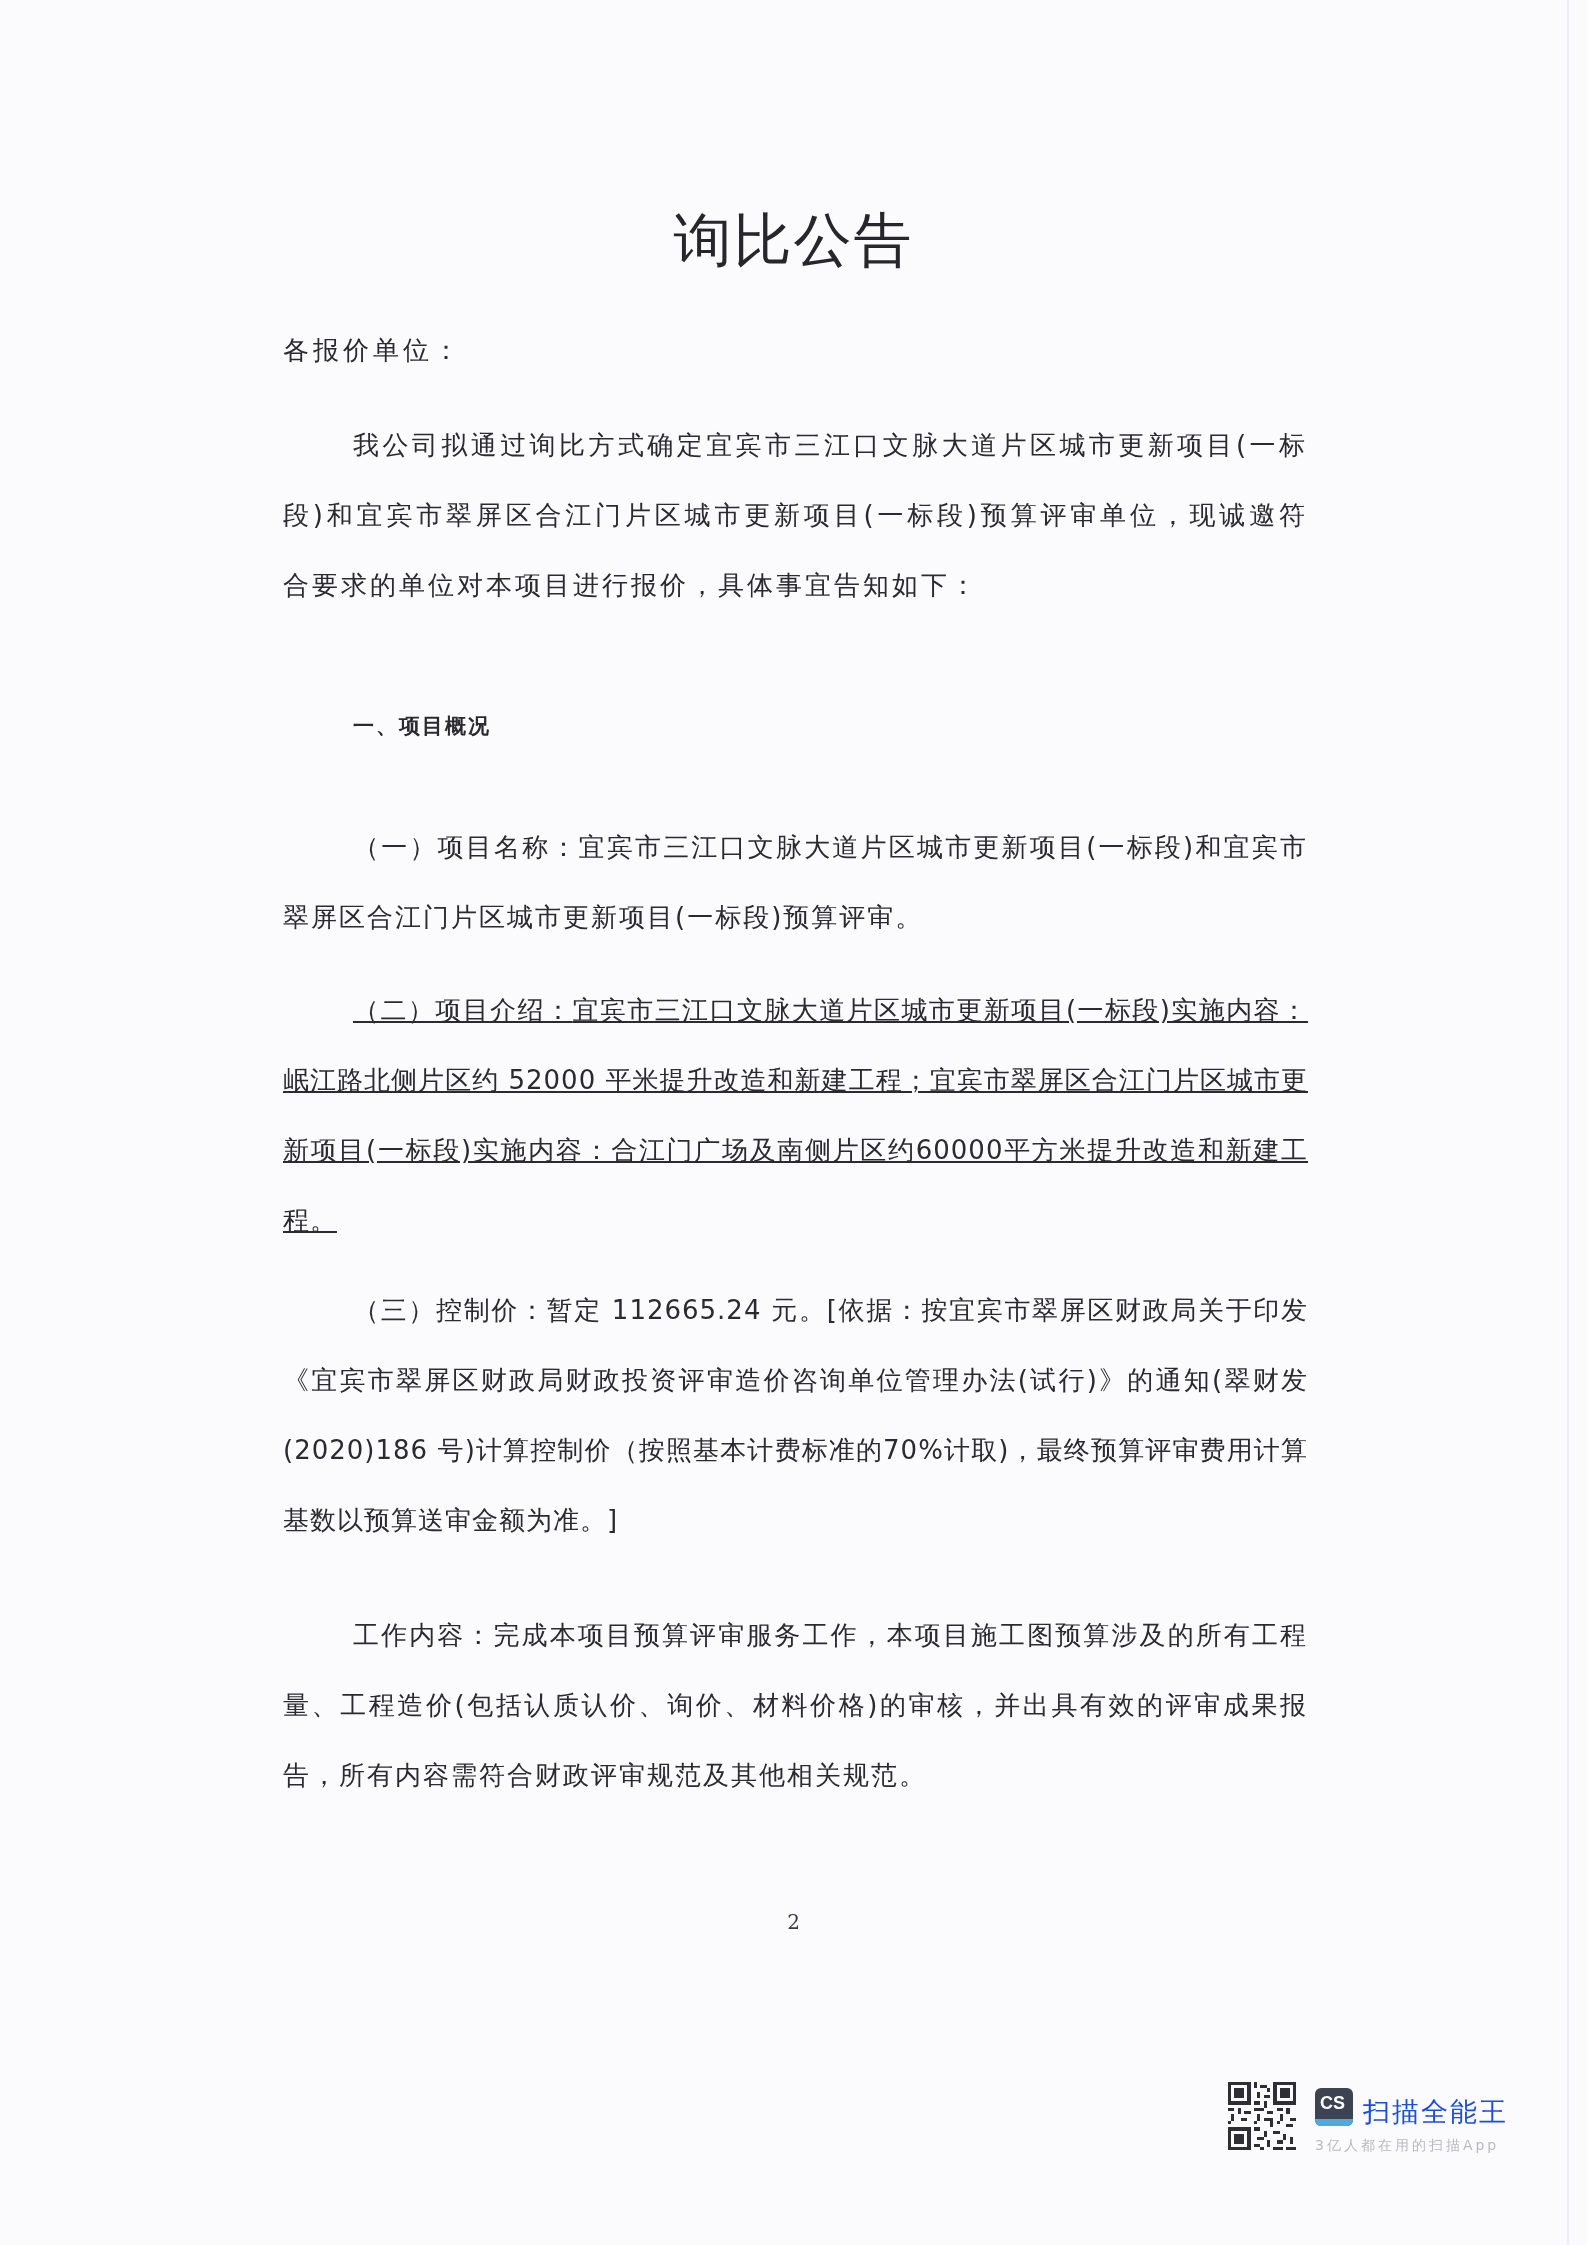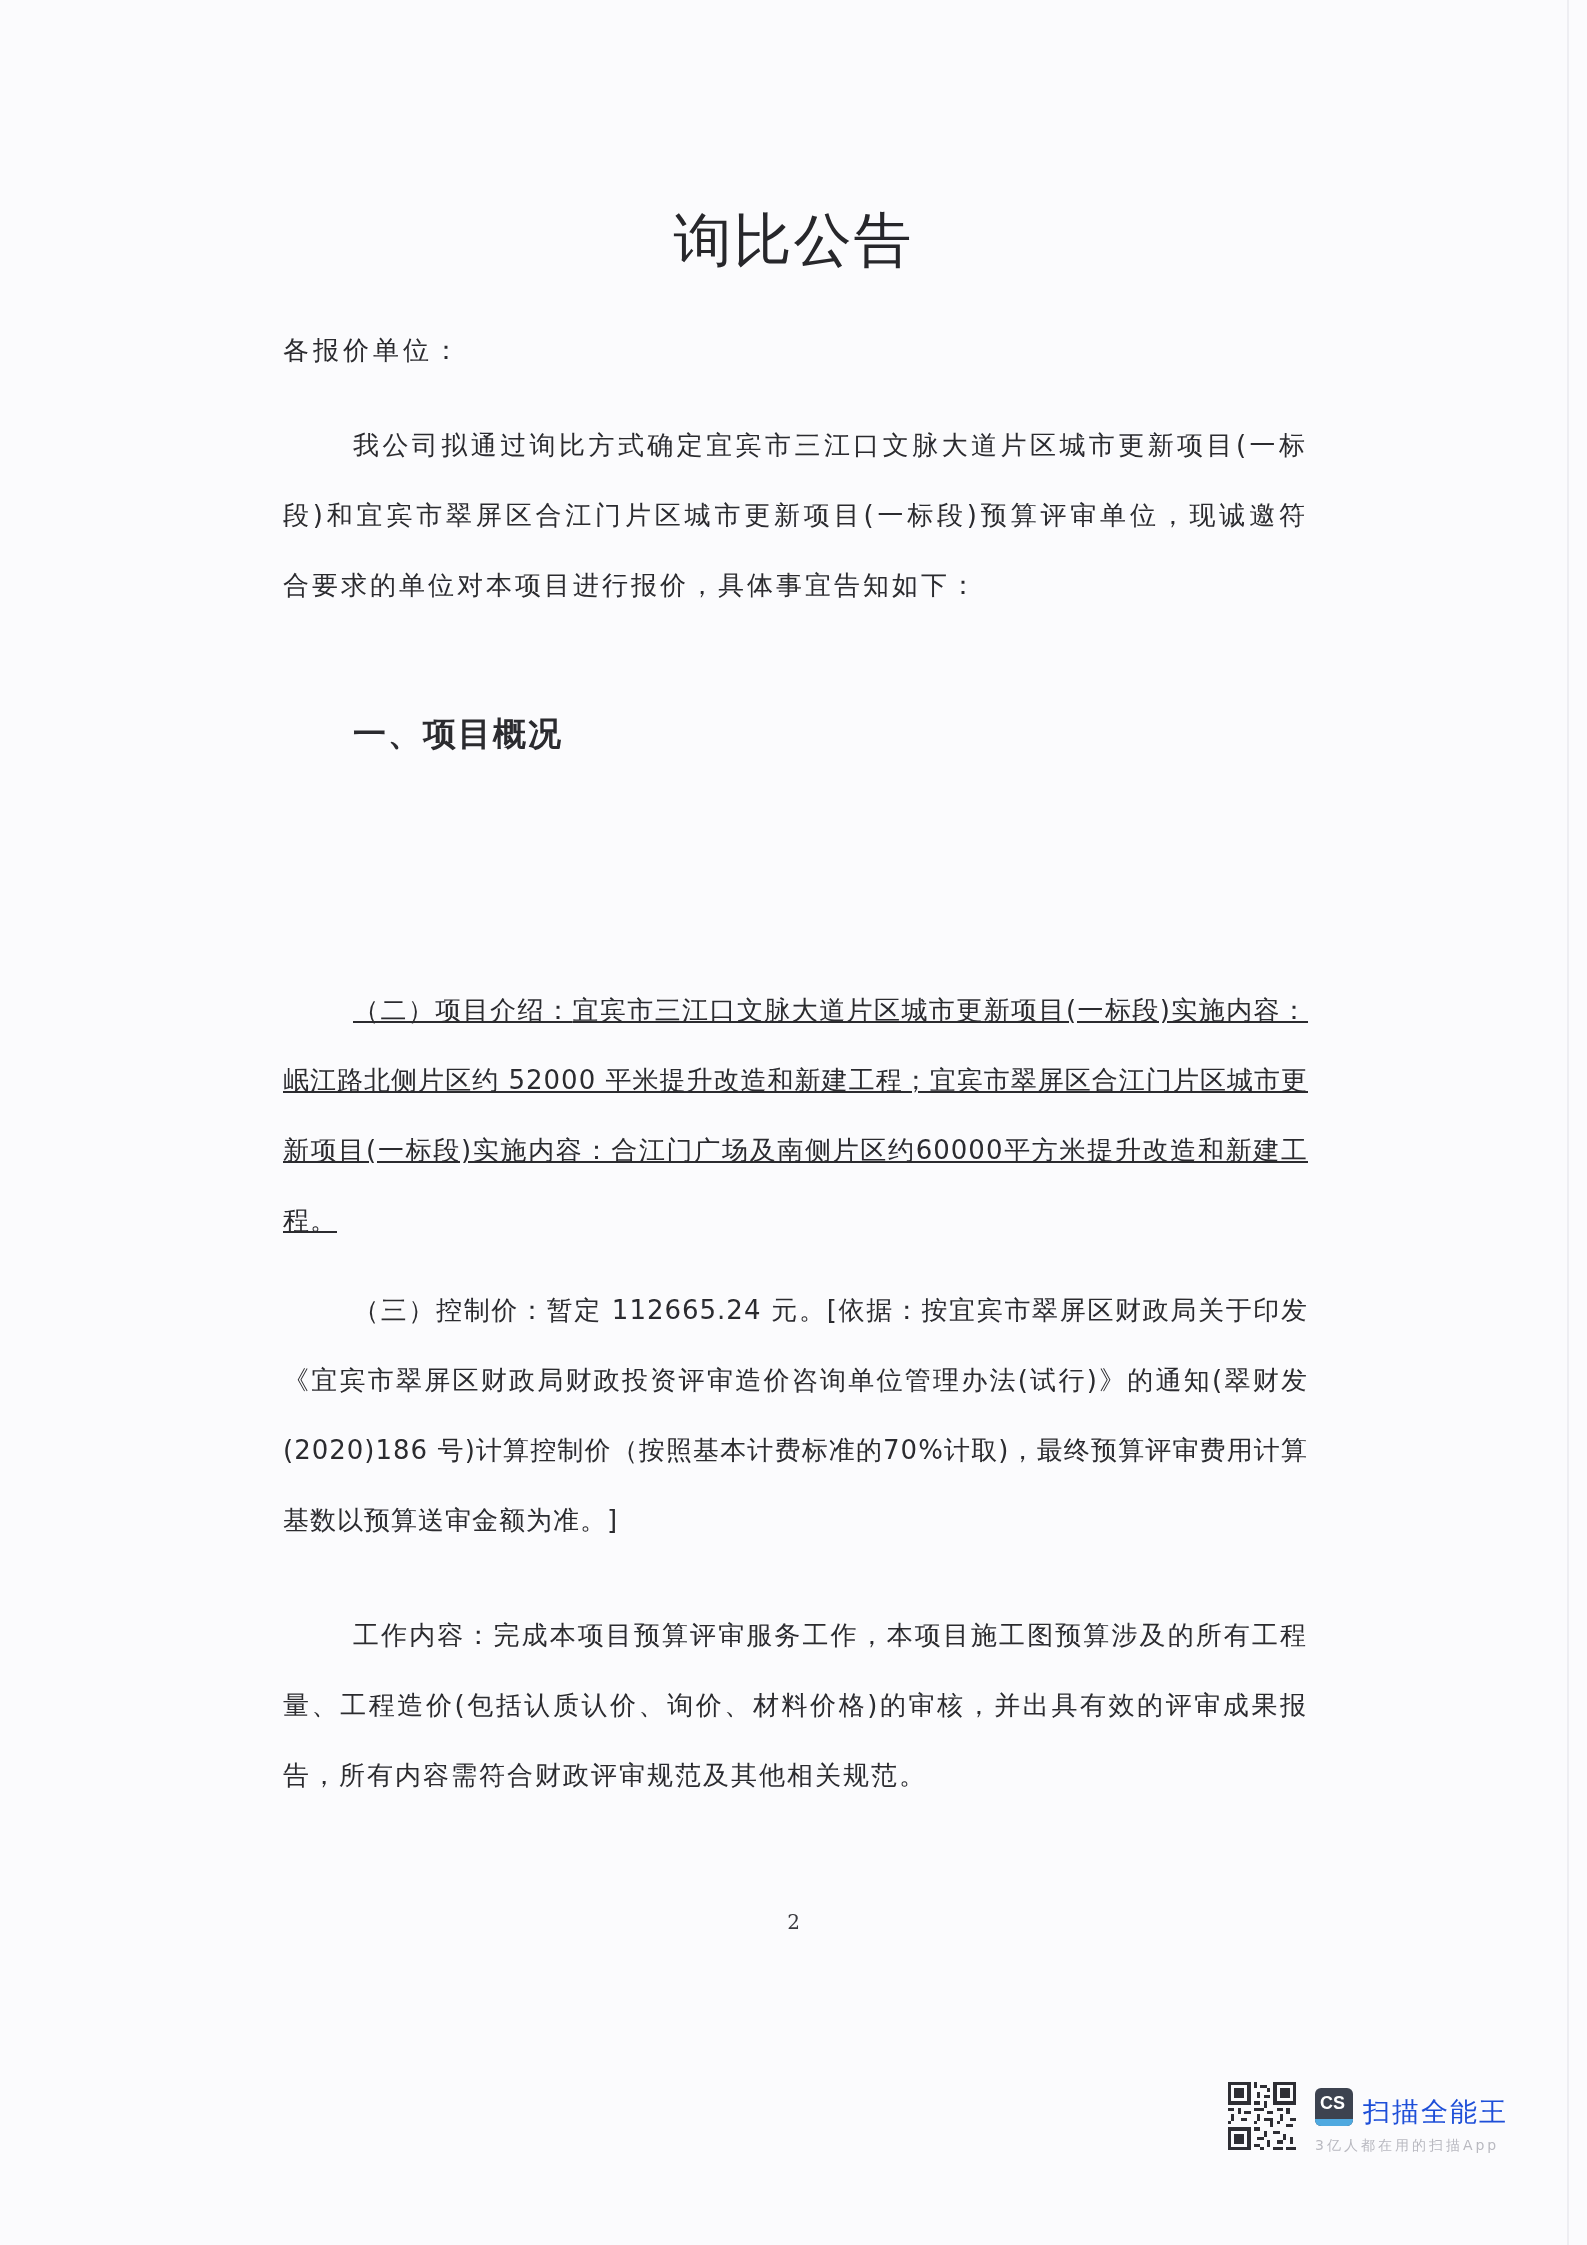--- a/index.html
+++ b/index.html
@@ -56,21 +56,21 @@
     }
     .intro {
       top: 410px;
       text-indent: 70px;
       letter-spacing: 3px;
     }
     .section-heading {
       position: absolute;
       left: 353px;
       top: 712px;
-      font-size: 33px;
+      font-size: 21px;
       font-weight: bold;
       letter-spacing: 2px;
     }
     .item1 { top: 812px; text-indent: 70px; letter-spacing: 2px; }
     .item2 { top: 975px; text-indent: 70px; letter-spacing: 1px; text-decoration: underline; }
     .item3 { top: 1275px; text-indent: 70px; letter-spacing: 1px; }
     .item4-heading {
       position: absolute;
       left: 345px;
       top: 1535px;
@@ -150,20 +150,21 @@
   <div class="edge-line"></div>
 
   <div class="title">询比公告</div>
 
   <div class="block salutation">各报价单位：</div>
 
   <div class="block intro">我公司拟通过询比方式确定宜宾市三江口文脉大道片区城市更新项目(一标段)和宜宾市翠屏区合江门片区城市更新项目(一标段)预算评审单位，现诚邀符合要求的单位对本项目进行报价，具体事宜告知如下：</div>
 
   <div class="section-heading">一、项目概况</div>
 
+  <div class="block item1"><span>（一）项目名称：</span><span>宜宾市三江口文脉大道片区城市更新项目(一标段)和宜宾市翠屏区合江门片区城市更新项目(一标段)预算评审。</span></div>
 
   <div class="block item2"><span>（二）项目介绍：</span><span>宜宾市三江口文脉大道片区城市更新项目(一标段)实施内容：岷江路北侧片区约 52000 平米提升改造和新建工程；宜宾市翠屏区合江门片区城市更新项目(一标段)实施内容：合江门广场及南侧片区约60000平方米提升改造和新建工程。</span></div>
 
   <div class="block item3"><span>（三）控制价：</span><span>暂定 112665.24 元。[依据：按宜宾市翠屏区财政局关于印发《宜宾市翠屏区财政局财政投资评审造价咨询单位管理办法(试行)》的通知(翠财发(2020)186 号)计算控制价（按照基本计费标准的70%计取)，最终预算评审费用计算基数以预算送审金额为准。]</span></div>
 
 
   <div class="block item4">工作内容：完成本项目预算评审服务工作，本项目施工图预算涉及的所有工程量、工程造价(包括认质认价、询价、材料价格)的审核，并出具有效的评审成果报告，所有内容需符合财政评审规范及其他相关规范。</div>
 
   <div class="page-number">2</div>
 

